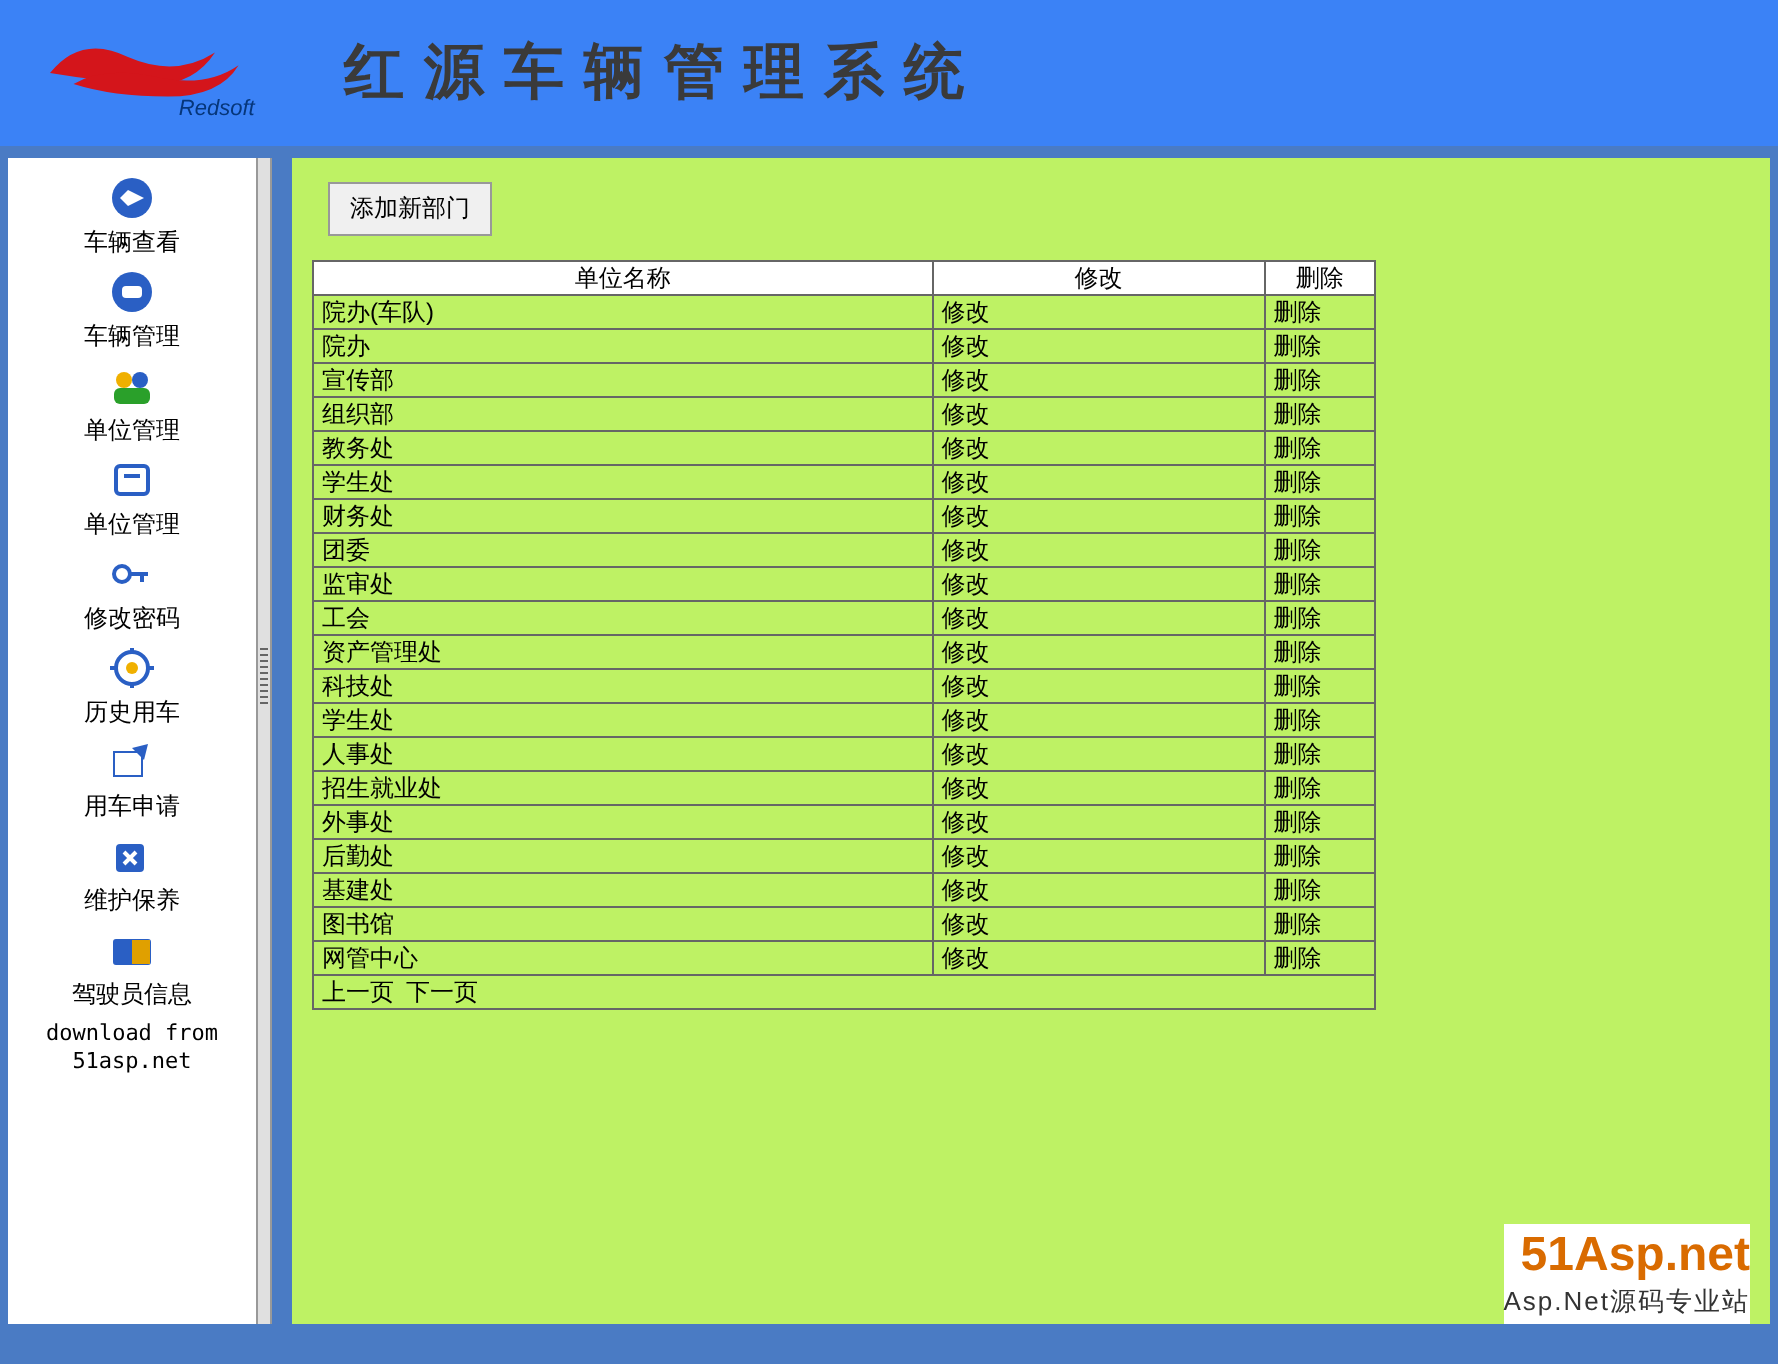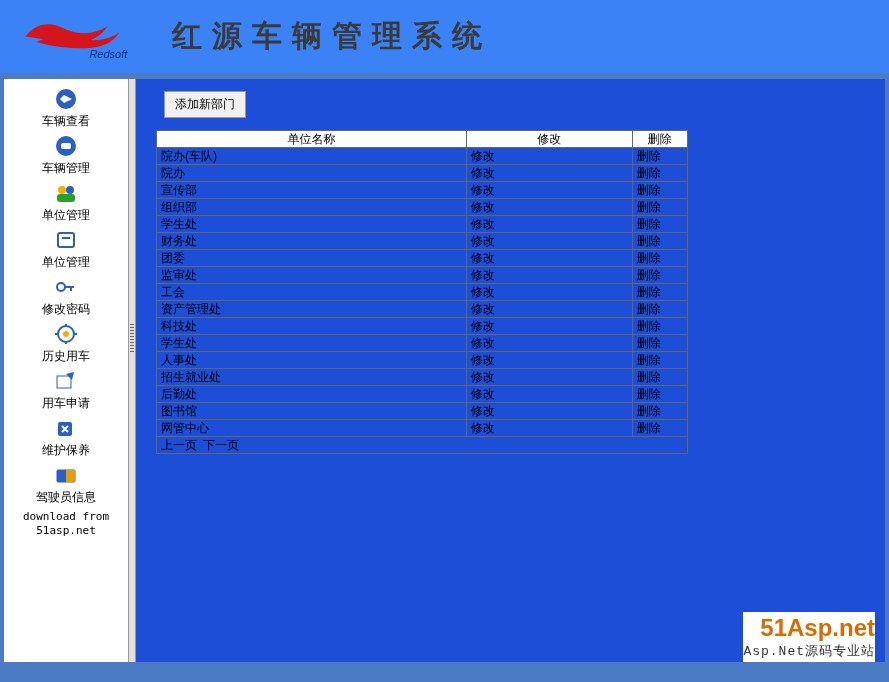--- a/index.html
+++ b/index.html
@@ -9,36 +9,36 @@
     .logo-area svg { width: 130px; height: 55px; }
     .title { font-size: 30px; font-weight: bold; font-family: "SimHei", "黑体", sans-serif; color: #3a3a3a; letter-spacing: 10px; margin-left: 12px; }
     .main { display: flex; height: calc(100% - 75px - 20px); background: #4a7bc4; }
     .sidebar { width: 124px; background: #fff; margin: 4px 0 0 4px; padding-top: 8px; text-align: center; overflow: hidden; }
     .nav-item { margin-bottom: 4px; cursor: pointer; }
     .nav-item .icon { width: 32px; height: 24px; margin: 0 auto 2px; display: flex; align-items: center; justify-content: center; }
     .nav-item .label { color: #000; font-size: 12px; }
     .download-info { font-family: monospace; font-size: 11px; color: #000; margin-top: 4px; line-height: 1.3; }
     .splitter { width: 8px; background: #e0e0e0; margin: 4px 0 0 0; border-left: 1px solid #999; border-right: 1px solid #999; position: relative; cursor: col-resize; }
     .splitter::before { content: ""; position: absolute; left: 1px; top: 42%; width: 4px; height: 30px; background: repeating-linear-gradient(to bottom, #666 0, #666 1px, transparent 1px, transparent 3px); }
-    .content { flex: 1; background: #1d4ed8; margin: 4px 4px 0 0; padding: 12px 18px; }
+    .content { flex: 1; background: #bef264; margin: 4px 4px 0 10px; padding: 12px 8px; }
     .add-btn { padding: 4px 10px; font-size: 12px; font-family: inherit; background: #f0f0f0; border: 1px solid #999; cursor: pointer; margin-left: 10px; margin-bottom: 12px; }
     .data-table { border-collapse: collapse; width: 532px; margin-left: 2px; }
     .data-table th, .data-table td { border: 1px solid #666; padding: 1px 4px; font-size: 12px; font-weight: normal; height: 16px; line-height: 14px; }
     .data-table th { text-align: center; background: #fff; }
     .data-table td { text-align: left; }
     .col-name { width: 280px; }
     .col-edit { width: 150px; }
     .col-del { width: 50px; }
     .link-cell { cursor: pointer; }
     .pager-row td { padding: 1px 4px; }
     .pager-link { cursor: pointer; margin-right: 6px; }
     .footer { position: absolute; bottom: 0; left: 0; right: 0; height: 20px; background: #4a7bc4; }
     .brand-footer { position: absolute; right: 14px; bottom: 20px; text-align: right; background: #fff; padding: 2px 0; }
     .brand-footer .big { font-size: 24px; color: #d96b00; font-family: Arial, sans-serif; font-weight: bold; }
-    .brand-footer .sub { font-size: 13px; color: #333; font-family: Liberation Mono, monospace; letter-spacing: 1px; }
+    .brand-footer .sub { font-size: 13px; color: #333; font-family: Liberation Sans, sans-serif; letter-spacing: 1px; }
   </style>
 </head>
 <body>
 
 <div class="header">
   <div class="logo-area">
     <svg viewBox="0 0 160 70">
       <path d="M10 35 Q 30 10, 60 25 Q 90 38, 115 22 Q 100 45, 70 42 Q 40 40, 10 35 Z" fill="#d4151b"></path>
       <path d="M25 42 Q 45 30, 80 38 Q 110 44, 130 30 Q 118 50, 85 50 Q 50 50, 25 42 Z" fill="#d4151b"></path>
       <text x="92" y="62" font-size="14" font-style="italic" font-family="Arial" fill="#06367a">Redsoft</text>
@@ -162,20 +162,25 @@
             <td>宣传部</td>
             <td class="link-cell">修改</td>
             <td class="link-cell">删除</td>
           </tr>
           <tr>
             <td>组织部</td>
             <td class="link-cell">修改</td>
             <td class="link-cell">删除</td>
           </tr>
           <tr>
+            <td>教务处</td>
+            <td class="link-cell">修改</td>
+            <td class="link-cell">删除</td>
+          </tr>
+          <tr>
             <td>学生处</td>
             <td class="link-cell">修改</td>
             <td class="link-cell">删除</td>
           </tr>
           <tr>
             <td>财务处</td>
             <td class="link-cell">修改</td>
             <td class="link-cell">删除</td>
           </tr>
           <tr>
@@ -212,21 +217,31 @@
             <td>人事处</td>
             <td class="link-cell">修改</td>
             <td class="link-cell">删除</td>
           </tr>
           <tr>
             <td>招生就业处</td>
             <td class="link-cell">修改</td>
             <td class="link-cell">删除</td>
           </tr>
           <tr>
+            <td>外事处</td>
+            <td class="link-cell">修改</td>
+            <td class="link-cell">删除</td>
+          </tr>
+          <tr>
             <td>后勤处</td>
+            <td class="link-cell">修改</td>
+            <td class="link-cell">删除</td>
+          </tr>
+          <tr>
+            <td>基建处</td>
             <td class="link-cell">修改</td>
             <td class="link-cell">删除</td>
           </tr>
           <tr>
             <td>图书馆</td>
             <td class="link-cell">修改</td>
             <td class="link-cell">删除</td>
           </tr>
           <tr>
             <td>网管中心</td>

